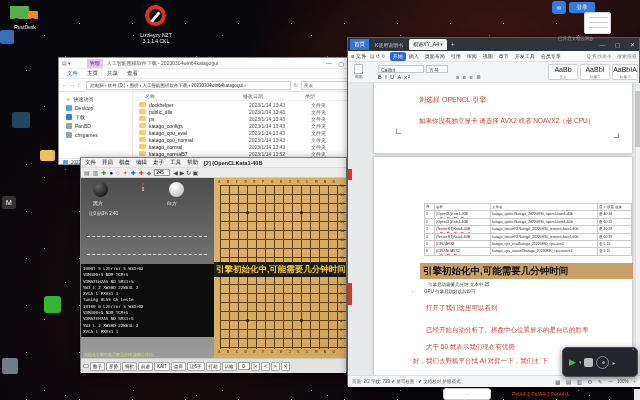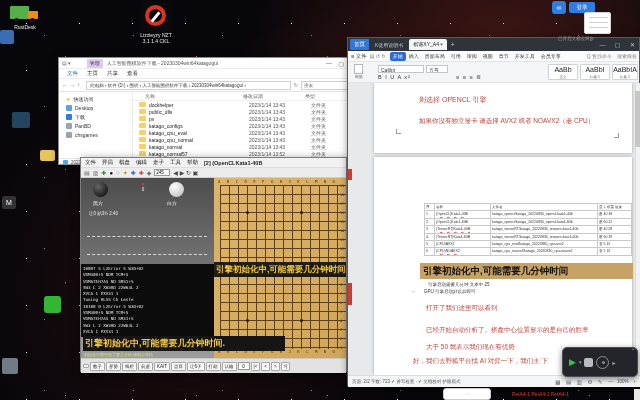--- a/index.html
+++ b/index.html
@@ -325,21 +325,20 @@
 7
 6
 5
 4
 3
 2
 1</span>
         <span class="coord" style="left:4px;top:171px">A B C D E F G H J K L M N O</span>
       </div>
       <div class="gov" style="left:133px;top:84px;width:134px;height:15px;line-height:15px;font-size:8.5px;background:rgba(18,18,18,.92);padding-left:2px">引擎初始化中,可能需要几分钟时间</div>
-      <div class="gov" style="left:2px;top:158px;width:202px;height:15px;line-height:15px;font-size:9px;background:#151515;padding-left:2px">引擎初始化中,可能需要几分钟时间.</div>
       <div class="abs nowrap" style="left:3px;top:174px;width:200px;font-size:4px;color:#cfe37a">初始化引擎可能需要几分钟,请耐心等待</div>
     </div>
     <div class="gstatus">
       <span class="gb"></span>
       <span class="gb">数子</span>
       <span class="gb">形势</span>
       <span class="gb">悔棋</span>
       <span class="gb">前进</span>
       <span class="gb">KAIT</span>
       <span class="gb">点目</span>

